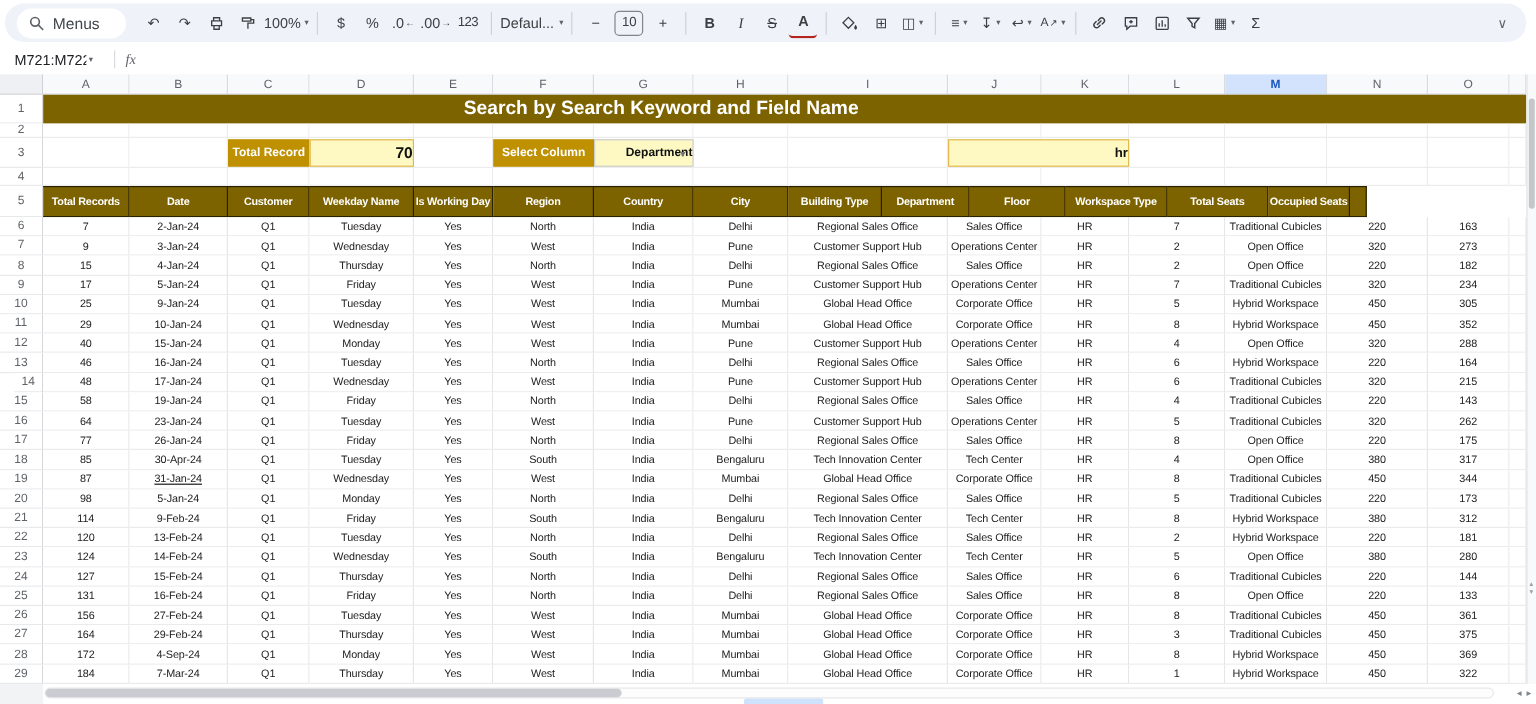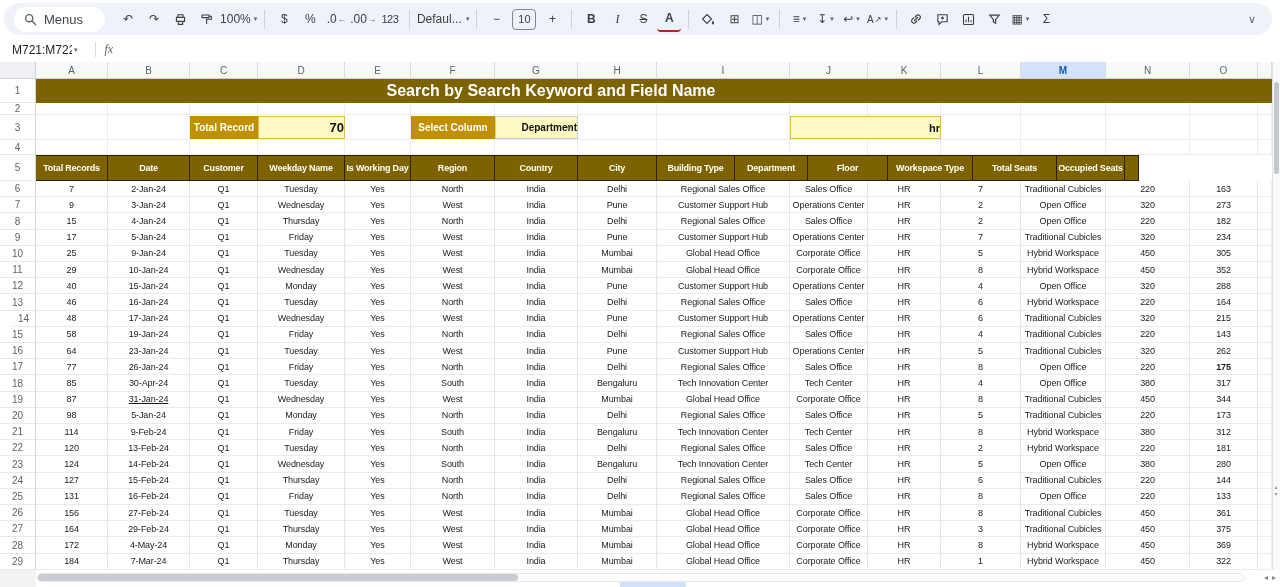--- a/index.html
+++ b/index.html
@@ -569,21 +569,21 @@
           <div class="dc" style="width: 66px;">Yes</div>
           <div class="dc" style="width: 84px;">North</div>
           <div class="dc" style="width: 83px;">India</div>
           <div class="dc" style="width: 79px;">Delhi</div>
           <div class="dc" style="width: 133px;">Regional Sales Office</div>
           <div class="dc" style="width: 78px;">Sales Office</div>
           <div class="dc" style="width: 73px;">HR</div>
           <div class="dc" style="width: 80px;">8</div>
           <div class="dc" style="width: 85px;">Open Office</div>
           <div class="dc" style="width: 84px;">220</div>
-          <div class="dc" style="width: 68px; font-weight: bold;">175</div>
+          <div class="dc" style="width: 68px;">175</div>
           <div class="ec" style="width: 14px;"></div>
         </div>
       </div>
       <div class="row" style="height: 16.21px;">
         <div class="rnum">18</div>
         <div class="rc">
           <div class="dc" style="width: 72px;">85</div>
           <div class="dc" style="width: 82px;">30-Apr-24</div>
           <div class="dc" style="width: 68px;">Q1</div>
           <div class="dc" style="width: 87px;">Tuesday</div>
@@ -787,21 +787,21 @@
           <div class="dc" style="width: 85px;">Traditional Cubicles</div>
           <div class="dc" style="width: 84px;">450</div>
           <div class="dc" style="width: 68px;">375</div>
           <div class="ec" style="width: 14px;"></div>
         </div>
       </div>
       <div class="row" style="height: 16.21px;">
         <div class="rnum">28</div>
         <div class="rc">
           <div class="dc" style="width: 72px;">172</div>
-          <div class="dc" style="width: 82px;">4-May-24</div>
+          <div class="dc" style="width: 82px;">4-Sep-24</div>
           <div class="dc" style="width: 68px;">Q1</div>
           <div class="dc" style="width: 87px;">Monday</div>
           <div class="dc" style="width: 66px;">Yes</div>
           <div class="dc" style="width: 84px;">West</div>
           <div class="dc" style="width: 83px;">India</div>
           <div class="dc" style="width: 79px;">Mumbai</div>
           <div class="dc" style="width: 133px;">Global Head Office</div>
           <div class="dc" style="width: 78px;">Corporate Office</div>
           <div class="dc" style="width: 73px;">HR</div>
           <div class="dc" style="width: 80px;">8</div>

